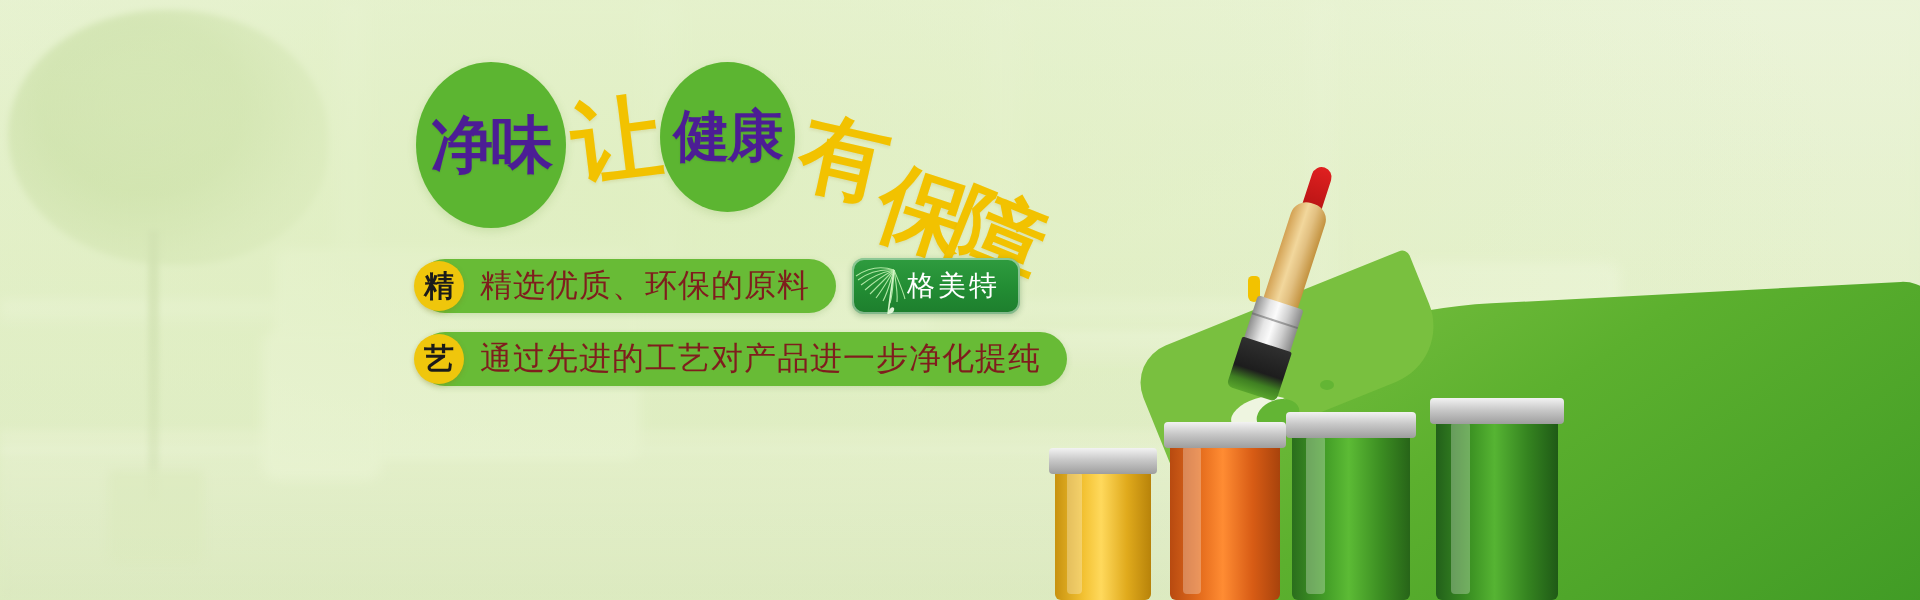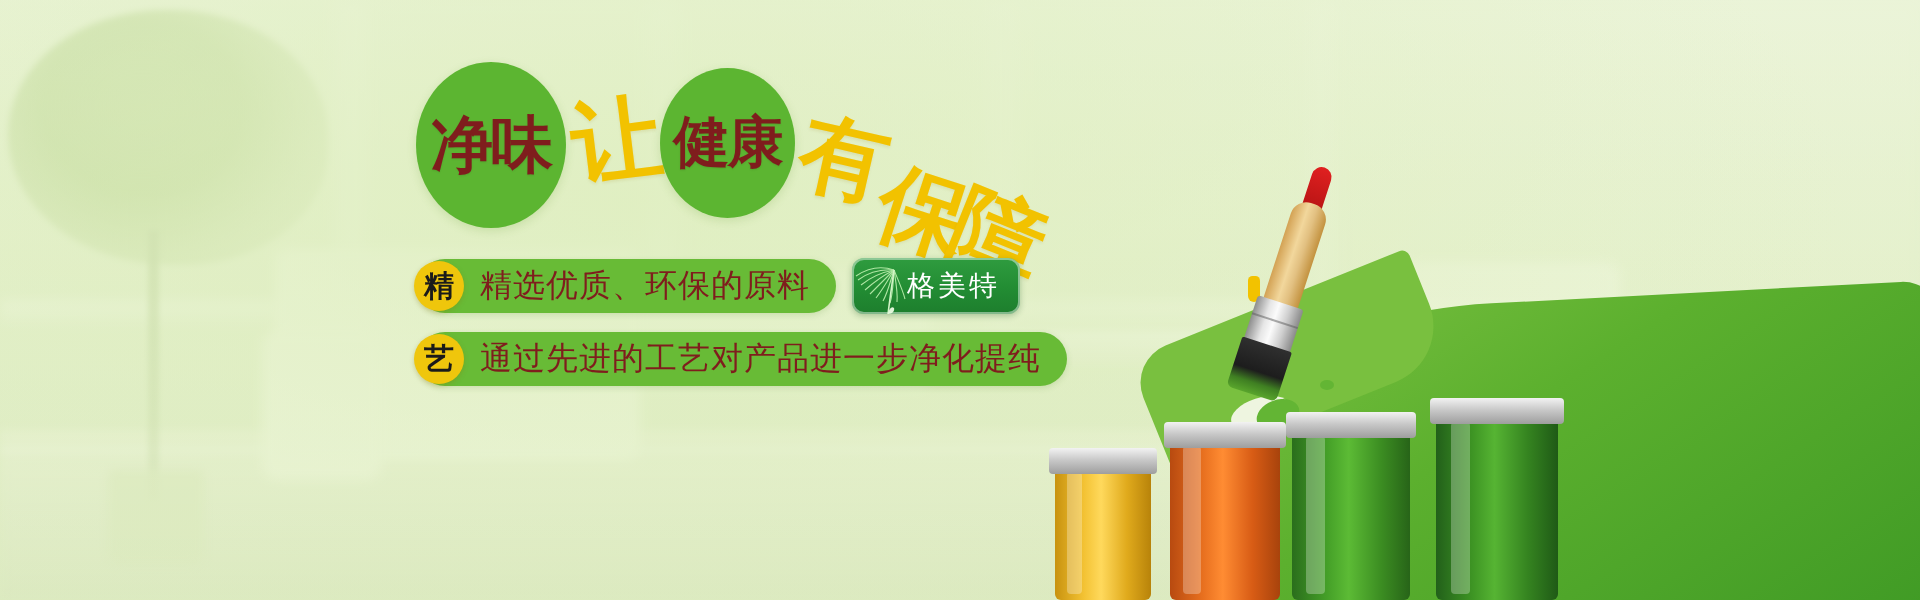--- a/index.html
+++ b/index.html
@@ -71,26 +71,26 @@
     mix-blend-mode:normal;}
 
   
   .headline{position:absolute;left:0;top:0;width:1920px;height:600px;
     pointer-events:none;}
   .hw{position:absolute;pointer-events:auto;}
 
   .circ{
     display:flex;align-items:center;justify-content:center;
     background:#5cb531;border-radius:50%;
-    color:#7f1d1d;font-weight:bold;
+    color:#4c1d95;font-weight:bold;
     text-shadow:0 1px 2px rgba(0,0,0,.10);
     box-shadow:0 3px 10px rgba(90,150,40,.18);
   }
   .circ-jingwei{left:416px;top:62px;width:150px;height:166px;font-size:62px;letter-spacing:-2px;}
-  .circ-jiankang{left:660px;top:68px;width:135px;height:150px;font-size:56px;letter-spacing:-2px;}
+  .circ-jiankang{left:660px;top:62px;width:135px;height:150px;font-size:56px;letter-spacing:-2px;}
 
   .yellow-char{
     color:#f2c200;font-weight:bold;
     text-shadow:0 2px 3px rgba(150,120,0,.12);
   }
   .y-rang{left:572px;top:80px;font-size:90px;transform:rotate(-7deg);}
   .y-you{left:800px;top:100px;font-size:88px;transform:rotate(13deg);}
   .y-bao{left:878px;top:152px;font-size:90px;transform:rotate(18deg);}
   .y-zhang{left:952px;top:175px;font-size:92px;transform:rotate(22deg);}
 

